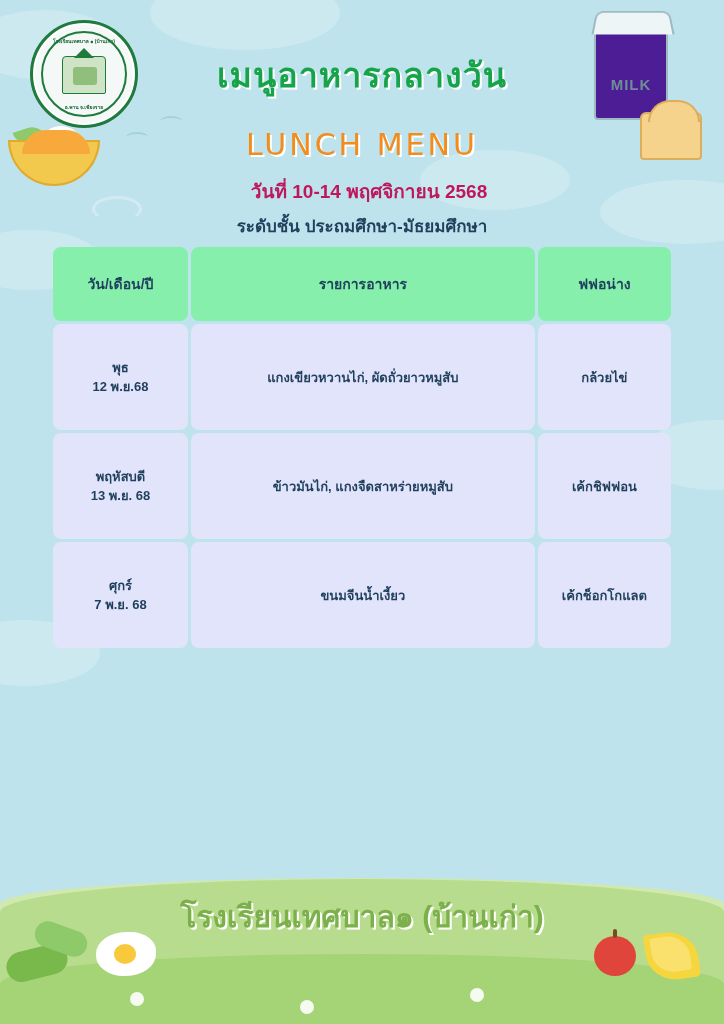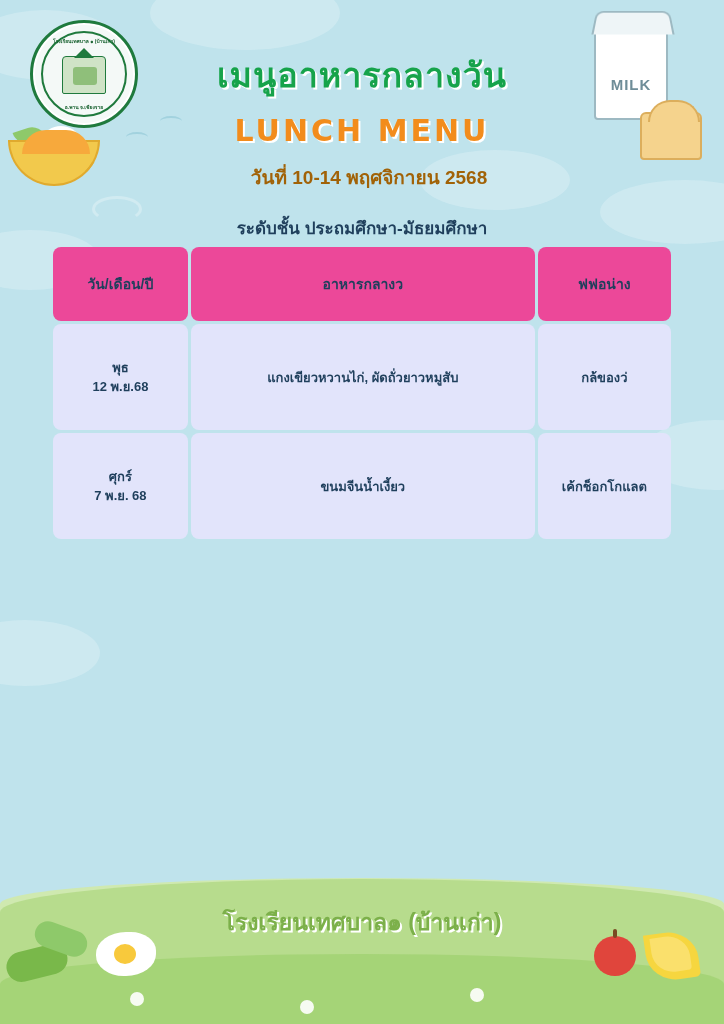--- a/index.html
+++ b/index.html
@@ -112,21 +112,21 @@
     width: 24px; height: 18px;
     background: #8fbf7a;
     border-radius: 3px;
   }
 
   
   .milk {
     position: absolute;
     right: 56px; top: 28px;
     width: 74px; height: 92px;
-    background: #ffffff;
+    background: #4c1d95;
     border: 2px solid #9db9c2;
     border-radius: 4px;
   }
   .milk:before {
     content: "";
     position: absolute; left: -2px; top: -20px;
     width: 74px; height: 22px;
     background: #eef5f7;
     border: 2px solid #9db9c2;
     border-bottom: none;
@@ -203,35 +203,35 @@
   .title-th {
     font-size: 34px;
     font-weight: bold;
     color: #16a34a;
     letter-spacing: 1px;
     text-shadow: 2px 2px 0 #ffffff;
     margin: 0;
   }
   .title-en {
     font-size: 30px;
-    font-weight: bold;
+    font-weight: normal;
     color: #f28c1c;
     letter-spacing: 3px;
     text-shadow: 2px 2px 0 #ffffff;
-    margin: 11px 0 0 0;
+    margin: 25px 0 0 0;
     font-family: "DejaVu Sans", sans-serif;
   }
   .subtitle1 {
     margin: 14px 0 0 14px;
     font-size: 19px;
     font-weight: bold;
-    color: #a16207;
+    color: #be185d;
   }
   .subtitle2 {
-    margin: 22px 0 0 0;
+    margin: 6px 0 0 0;
     font-size: 17px;
     font-weight: bold;
     color: #1f3f5c;
   }
 
   
   .table {
     position: absolute;
     left: 50px; top: 244px;
     width: 624px;
@@ -240,41 +240,41 @@
   }
   .table th, .table td {
     border-radius: 8px;
     text-align: center;
     vertical-align: middle;
     font-size: 13px;
     color: #1f3f5c;
     padding: 6px 8px;
   }
   .table th {
-    background: #ec4899;
+    background: #86efac;
     font-weight: bold;
     height: 74px;
     font-size: 14px;
   }
   .table td {
     background: #e2e4fb;
     height: 106px;
     font-weight: bold;
   }
   .col-date { width: 136px; }
   .col-menu { width: 348px; }
   .col-snack { width: 134px; }
   .date-line { display: block; line-height: 1.5; }
 
   
   .footer-text {
     position: absolute;
     left: 0; right: 0; bottom: 84px;
     text-align: center;
-    font-size: 23px;
+    font-size: 30px;
     font-weight: bold;
     color: #7cb04a;
     text-shadow: 2px 2px 0 #ffffff;
   }
   .cucumber {
     position: absolute;
     left: 6px; bottom: 46px;
     width: 62px; height: 30px;
     background: #79b84a;
     border-radius: 16px;
@@ -378,32 +378,40 @@
     <h1 class="title-th">เมนูอาหารกลางวัน</h1>
     <h2 class="title-en">LUNCH MENU</h2>
     <p class="subtitle1">วันที่ 10-14 พฤศจิกายน 2568</p>
     <p class="subtitle2">ระดับชั้น ประถมศึกษา-มัธยมศึกษา</p>
   </div>
 
   <table class="table">
     <thead>
       <tr>
         <th class="col-date">วัน/เดือน/ปี</th>
-        <th class="col-menu">อาหารกลางว</th>
+        <th class="col-menu">รายการอาหาร</th>
         <th class="col-snack">ฟฟอน่าง</th>
       </tr>
     </thead>
     <tbody>
       <tr>
         <td class="col-date">
           <span class="date-line">พุธ</span>
           <span class="date-line">12 พ.ย.68</span>
         </td>
         <td class="col-menu">แกงเขียวหวานไก่, ผัดถั่วยาวหมูสับ</td>
-        <td class="col-snack">กล้ของว่</td>
+        <td class="col-snack">กล้วยไข่</td>
+      </tr>
+      <tr>
+        <td class="col-date">
+          <span class="date-line">พฤหัสบดี</span>
+          <span class="date-line">13 พ.ย. 68</span>
+        </td>
+        <td class="col-menu">ข้าวมันไก่, แกงจืดสาหร่ายหมูสับ</td>
+        <td class="col-snack">เค้กชิฟฟอน</td>
       </tr>
       <tr>
         <td class="col-date">
           <span class="date-line">ศุกร์</span>
           <span class="date-line">7 พ.ย. 68</span>
         </td>
         <td class="col-menu">ขนมจีนน้ำเงี้ยว</td>
         <td class="col-snack">เค้กช็อกโกแลต</td>
       </tr>
     </tbody>

